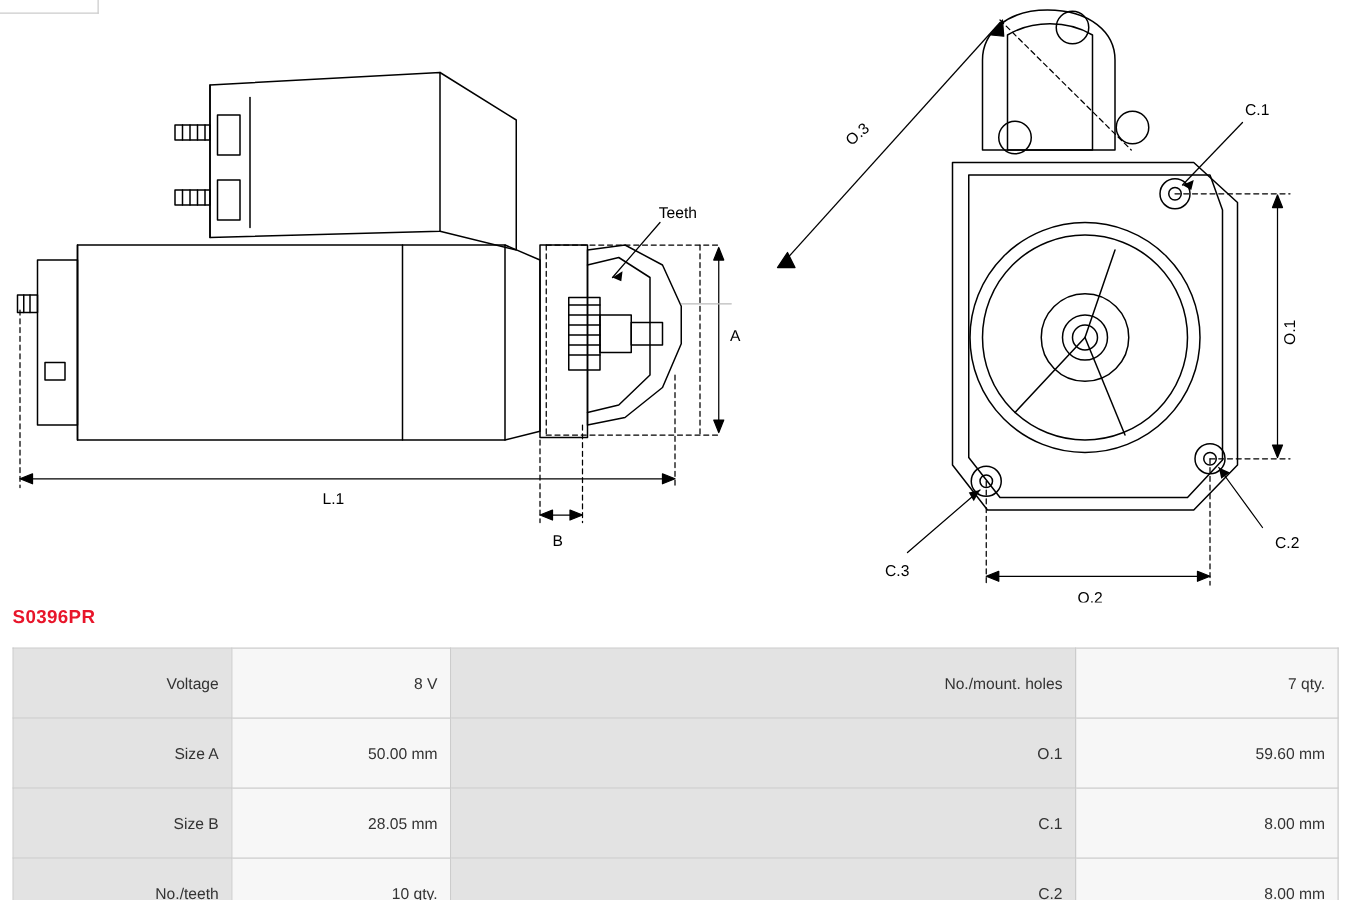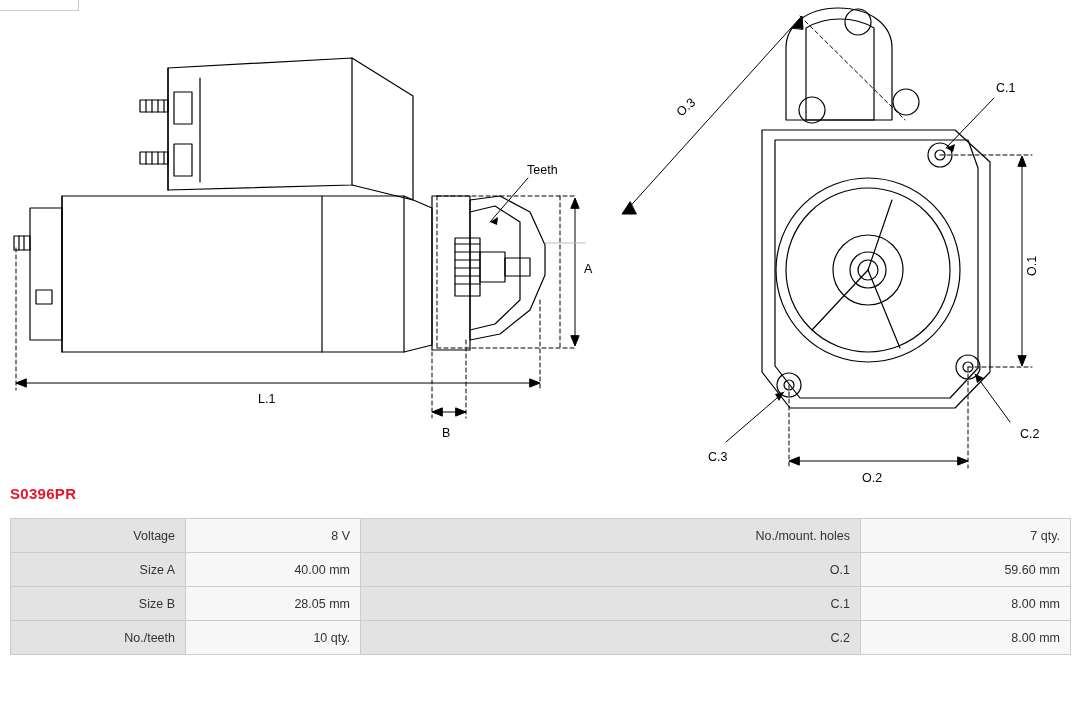--- a/index.html
+++ b/index.html
@@ -50,21 +50,21 @@
     left: 10px;
     top: 518px;
     width: 1060px;
     border-collapse: collapse;
     table-layout: fixed;
   }
   table.specs td {
     border: 1px solid #cccccc;
     height: 33px;
     font-size: 12.5px;
-    padding: 0 10px;
+    padding: 11px 10px;
     vertical-align: middle;
     white-space: nowrap;
     overflow: hidden;
   }
   td.label {
     background: #e3e3e3;
     text-align: right;
     color: #333;
   }
   td.value {
@@ -247,21 +247,21 @@
     </colgroup>
     <tbody>
       <tr>
         <td class="label">Voltage</td>
         <td class="value">8 V</td>
         <td class="label">No./mount. holes</td>
         <td class="value">7 qty.</td>
       </tr>
       <tr>
         <td class="label">Size A</td>
-        <td class="value">40.00 mm</td>
+        <td class="value">50.00 mm</td>
         <td class="label">O.1</td>
         <td class="value">59.60 mm</td>
       </tr>
       <tr>
         <td class="label">Size B</td>
         <td class="value">28.05 mm</td>
         <td class="label">C.1</td>
         <td class="value">8.00 mm</td>
       </tr>
       <tr>

